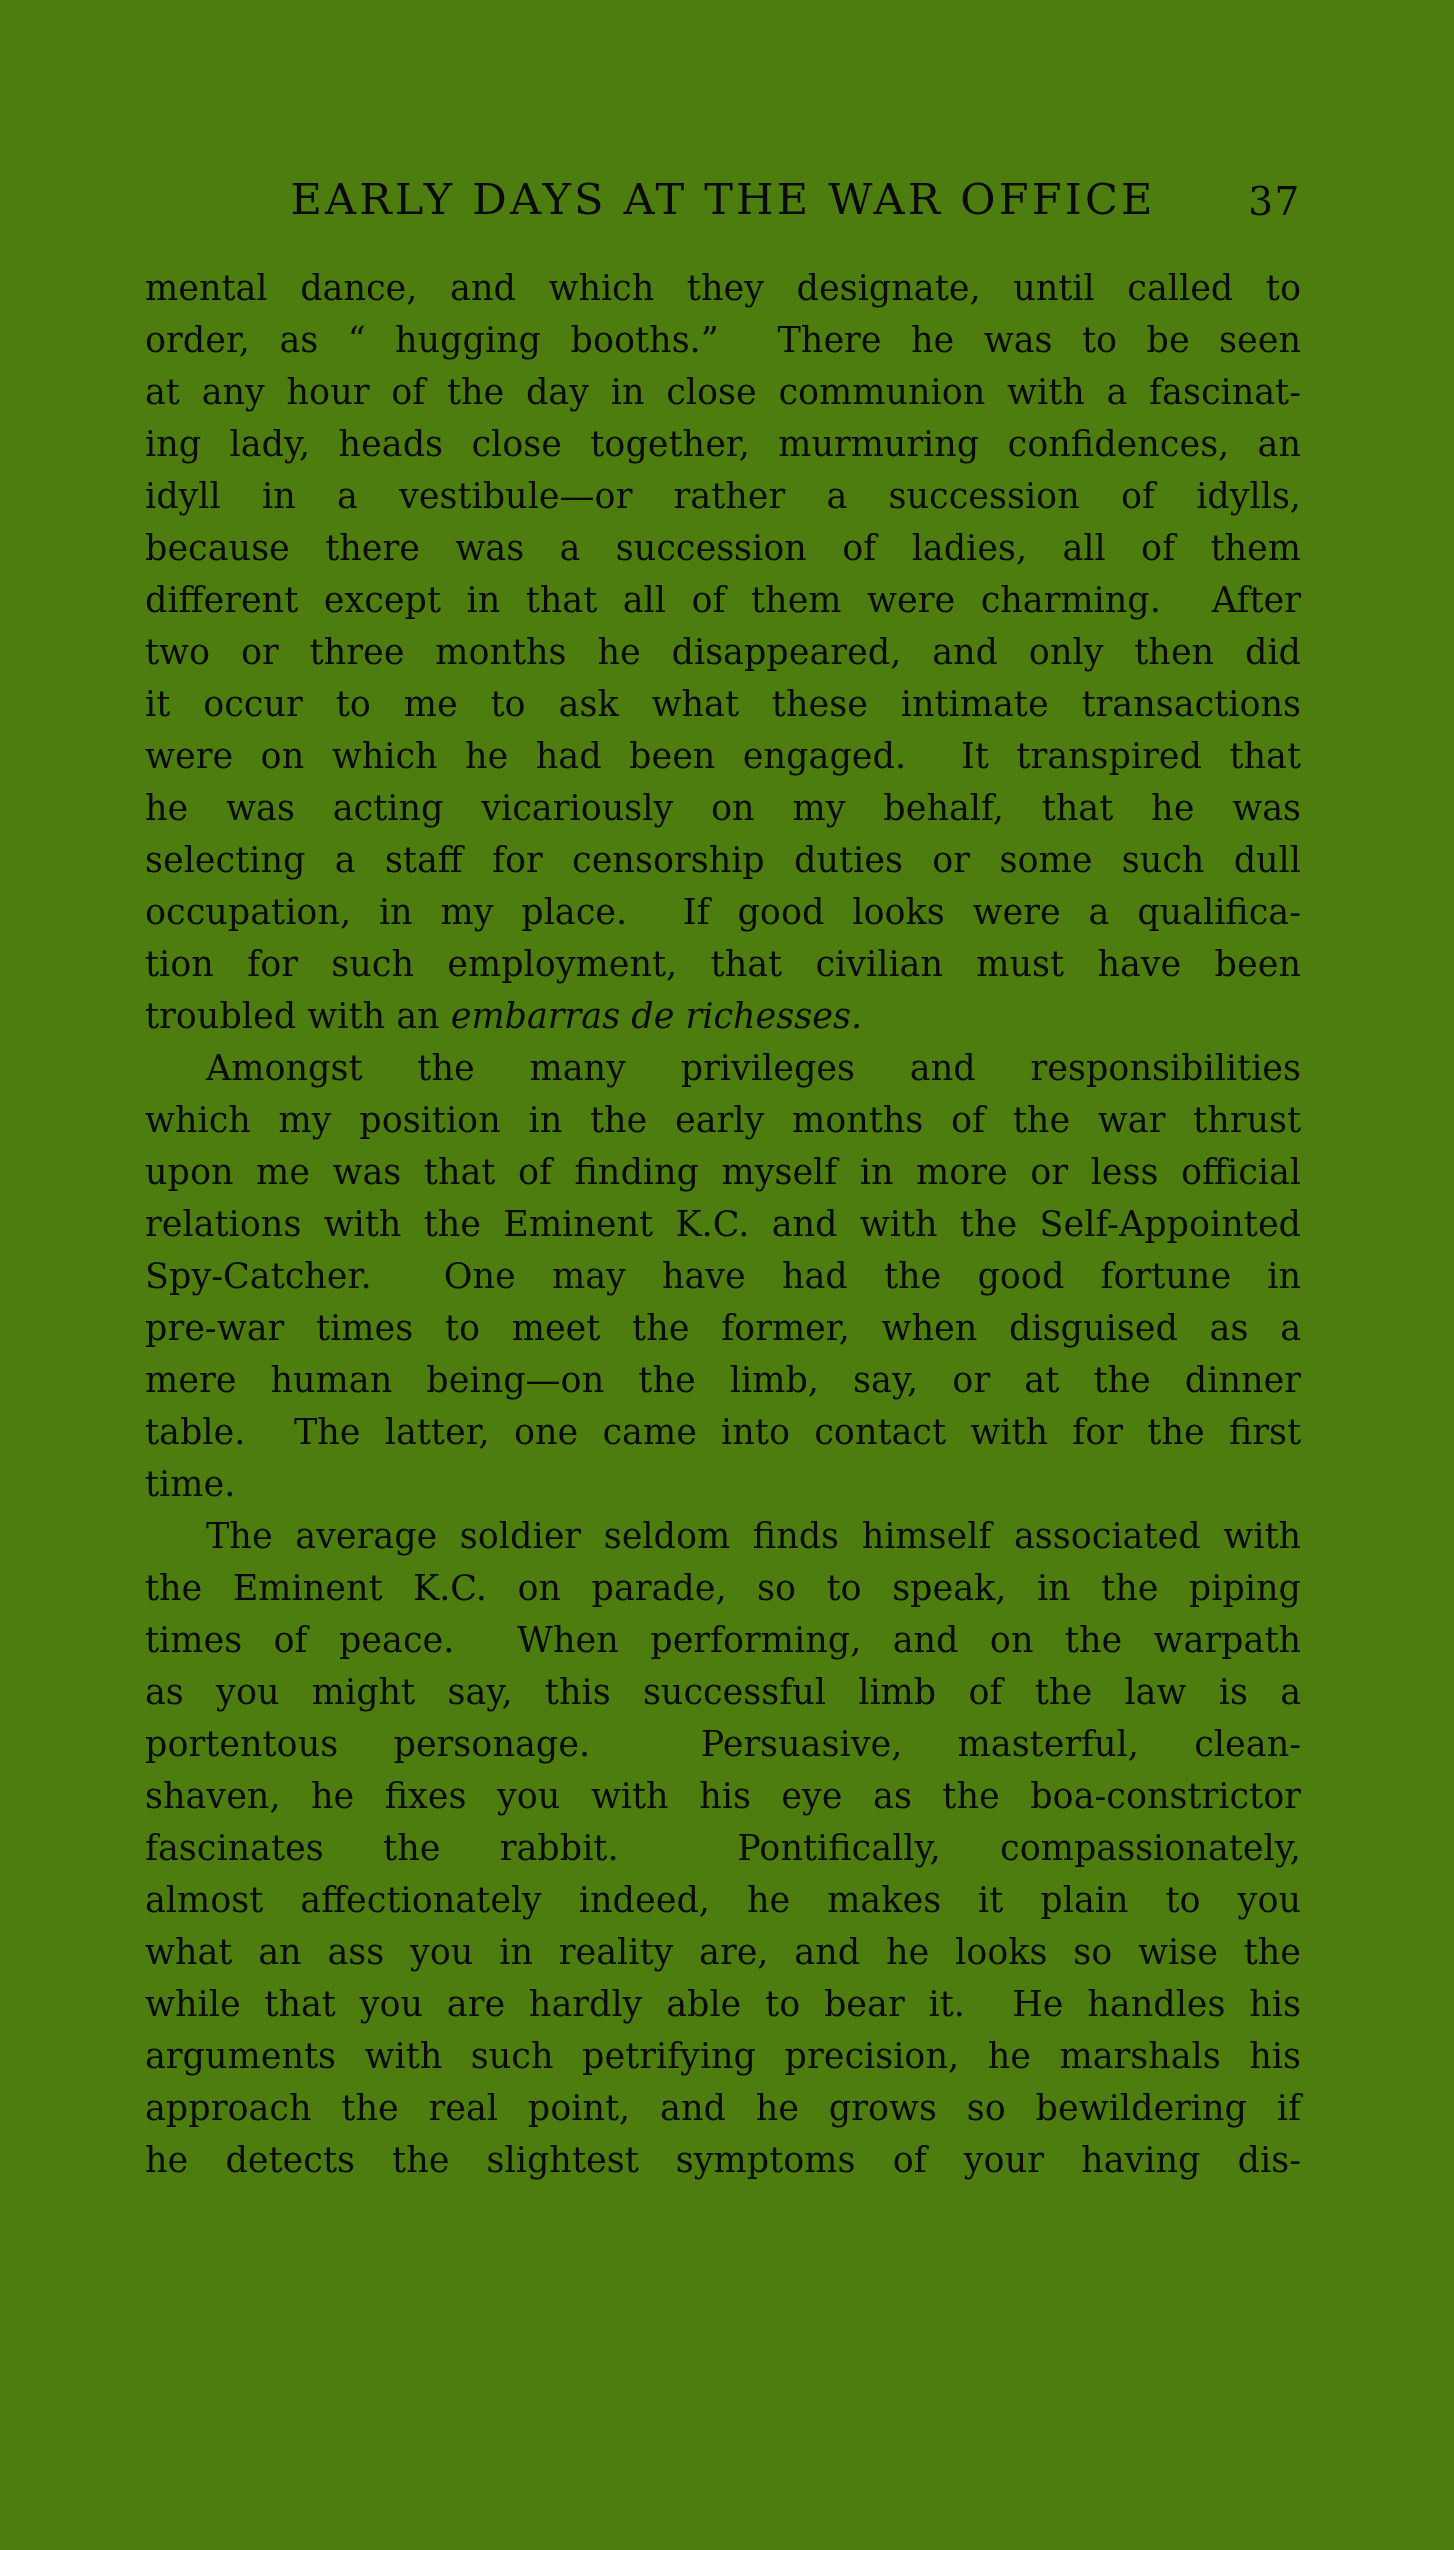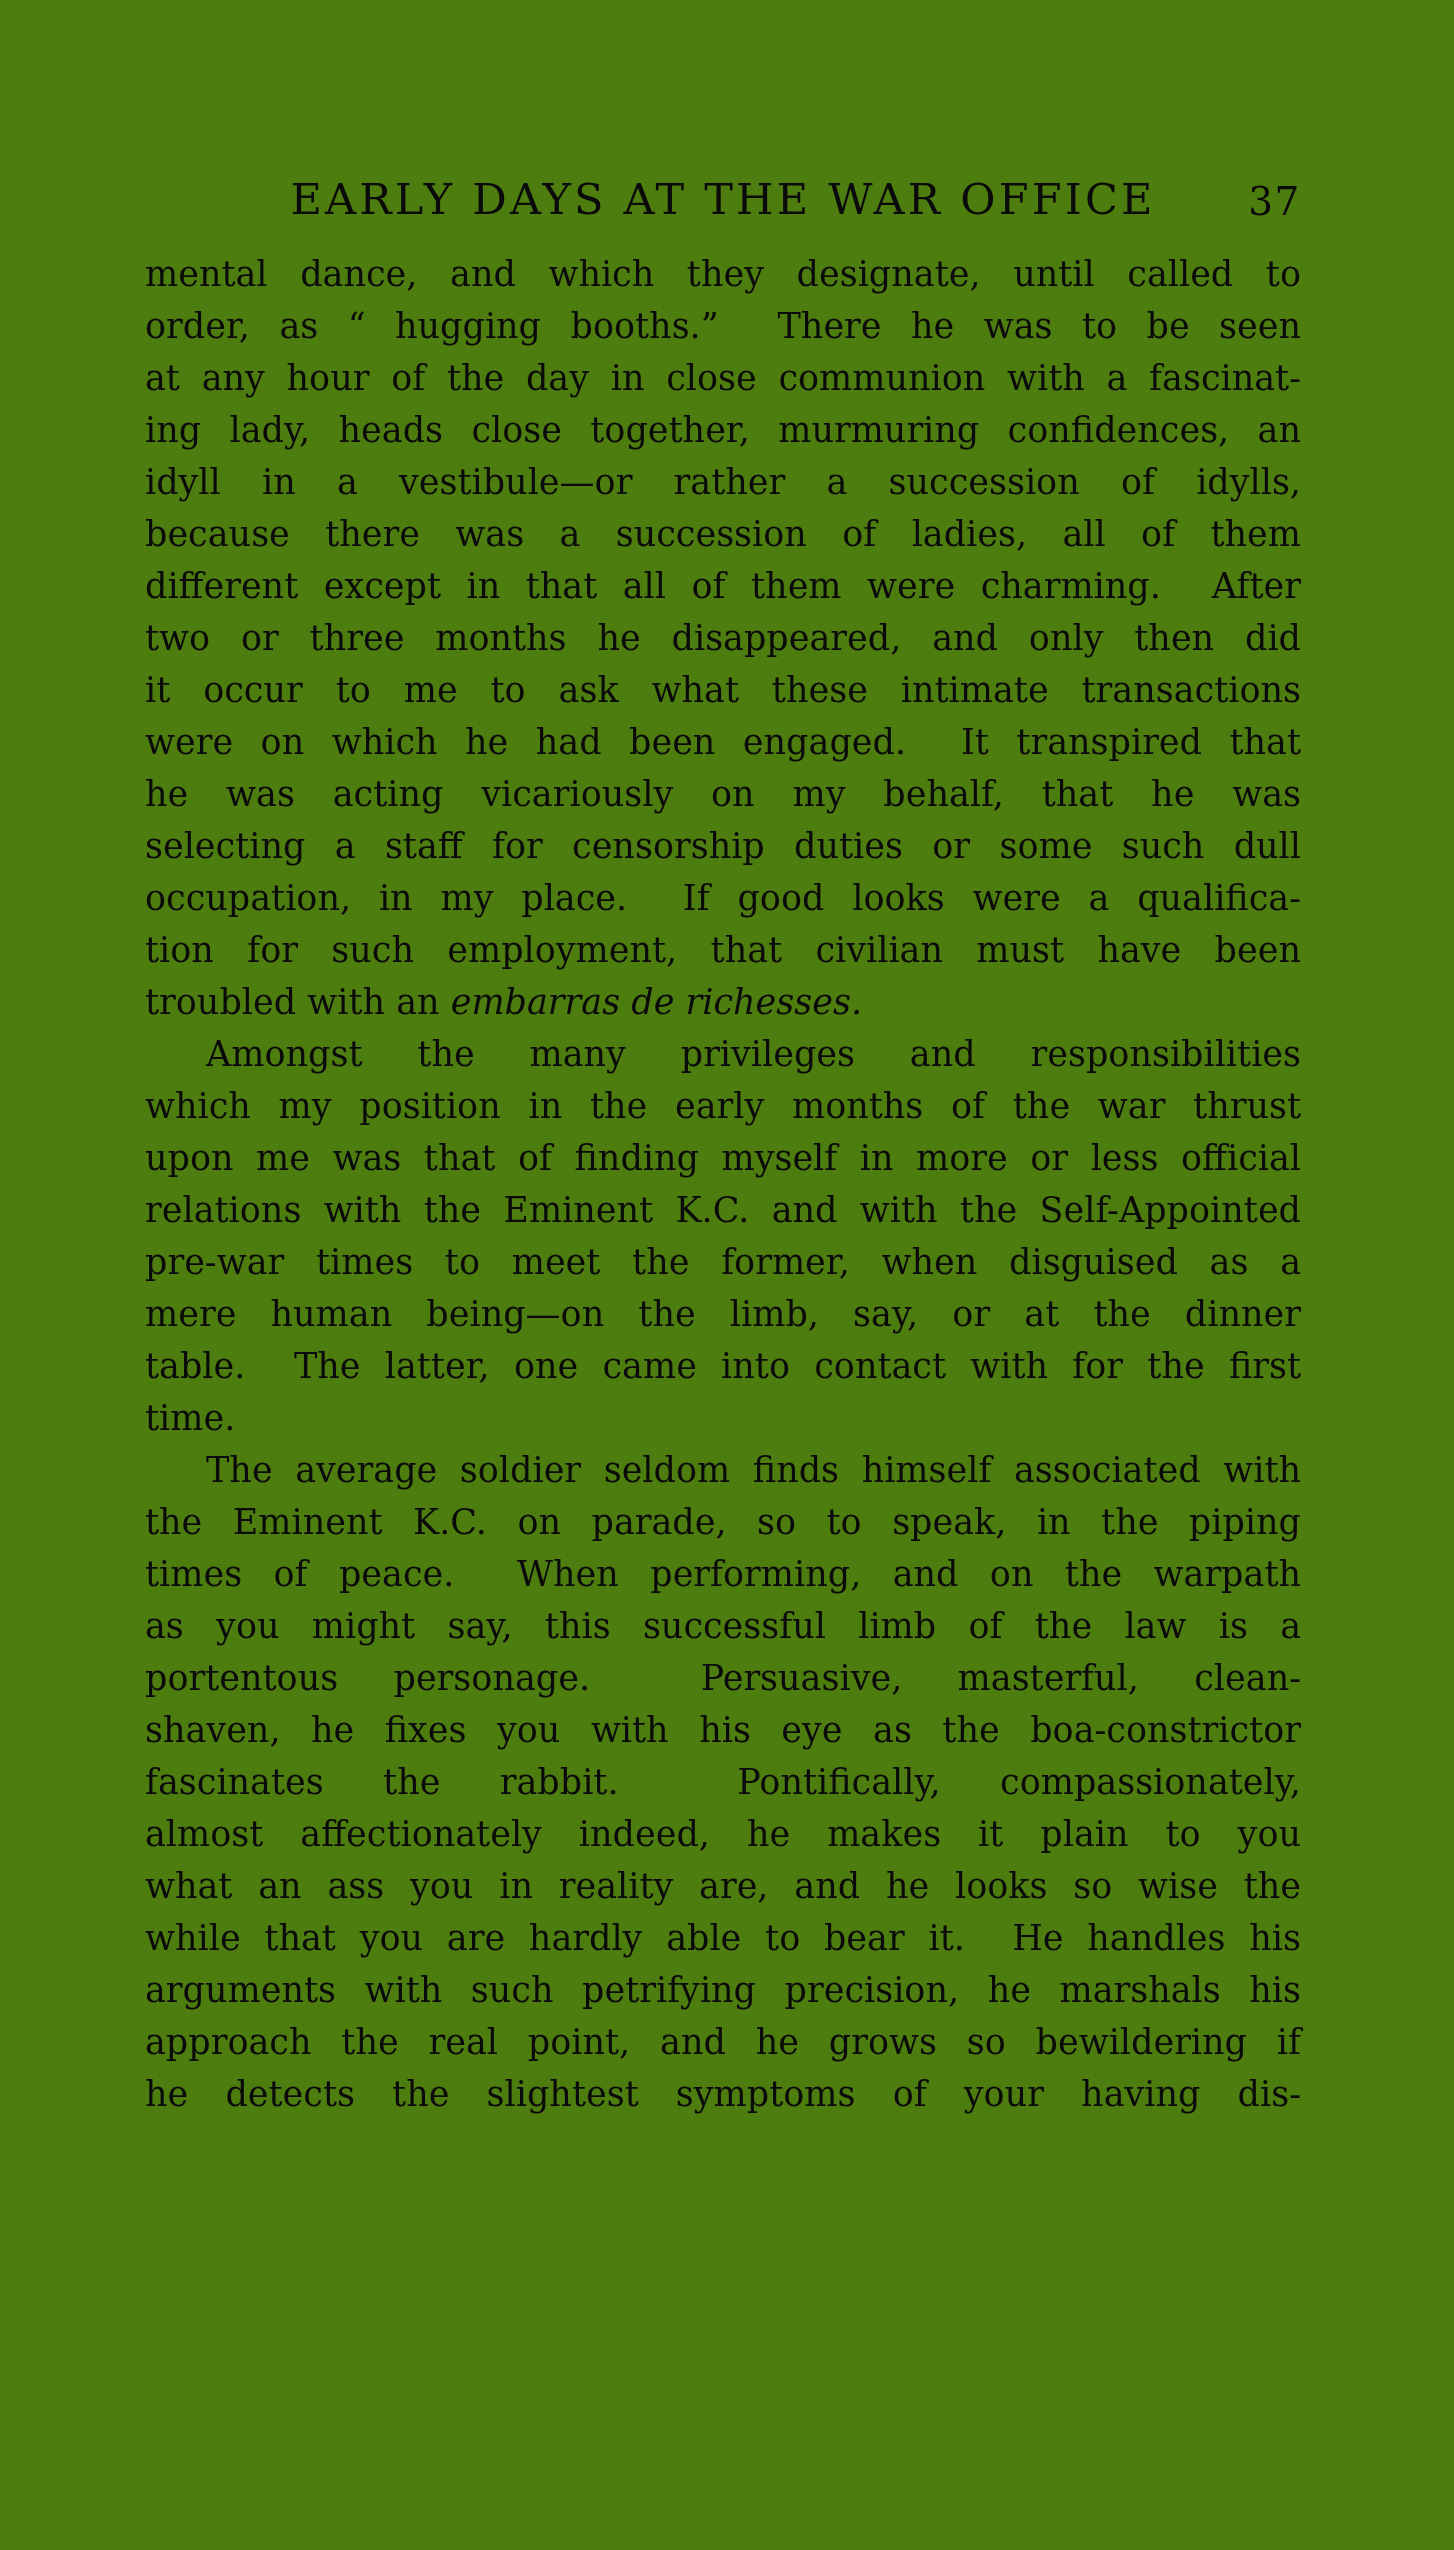--- a/index.html
+++ b/index.html
@@ -31,21 +31,21 @@
     position: absolute;
     right: 0;
     top: 4.8px;
     font-size: 39px;
     letter-spacing: 1.6px;
     line-height: 45px;
   }
   .body-text {
     position: absolute;
     left: 145px;
-    top: 248px;
+    top: 262px;
     width: 1156px;
     font-size: 35px;
     line-height: 52px;
   }
   .paragraph { margin: 0; }
   .line {
     height: 52px;
     text-align: justify;
     text-align-last: justify;
     text-justify: inter-word;
@@ -82,20 +82,21 @@
         <div class="line">selecting a staff for censorship duties or some such dull</div>
         <div class="line">occupation, in my place.&nbsp; If good looks were a qualifica-</div>
         <div class="line">tion for such employment, that civilian must have been</div>
         <div class="line flush">troubled with an <em>embarras de richesses.</em></div>
       </div>
       <div class="paragraph">
         <div class="line indent">Amongst the many privileges and responsibilities</div>
         <div class="line">which my position in the early months of the war thrust</div>
         <div class="line">upon me was that of finding myself in more or less official</div>
         <div class="line">relations with the Eminent K.C. and with the Self-Appointed</div>
+        <div class="line">Spy-Catcher.&nbsp; One may have had the good fortune in</div>
         <div class="line">pre-war times to meet the former, when disguised as a</div>
         <div class="line">mere human being—on the limb, say, or at the dinner</div>
         <div class="line">table.&nbsp; The latter, one came into contact with for the first</div>
         <div class="line flush">time.</div>
       </div>
       <div class="paragraph">
         <div class="line indent">The average soldier seldom finds himself associated with</div>
         <div class="line">the Eminent K.C. on parade, so to speak, in the piping</div>
         <div class="line">times of peace.&nbsp; When performing, and on the warpath</div>
         <div class="line">as you might say, this successful limb of the law is a</div>

